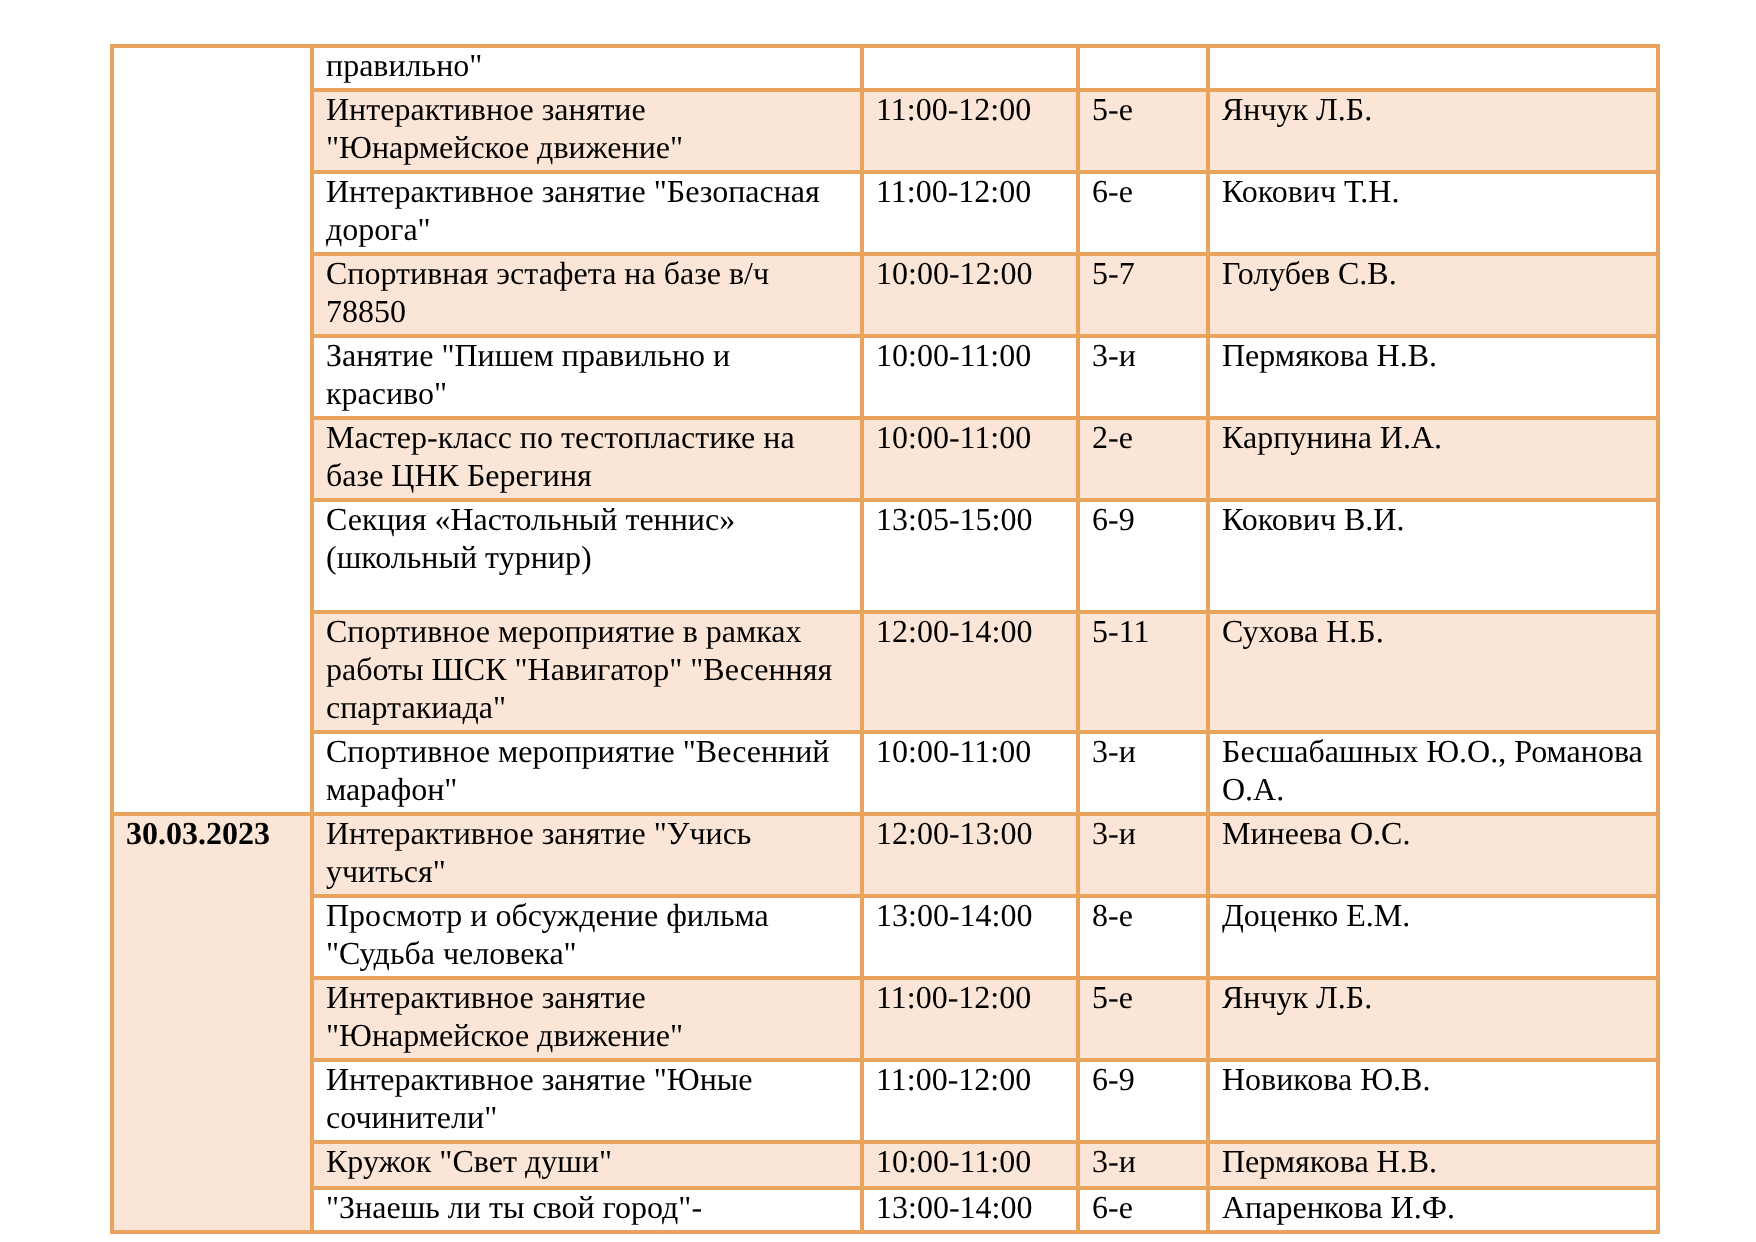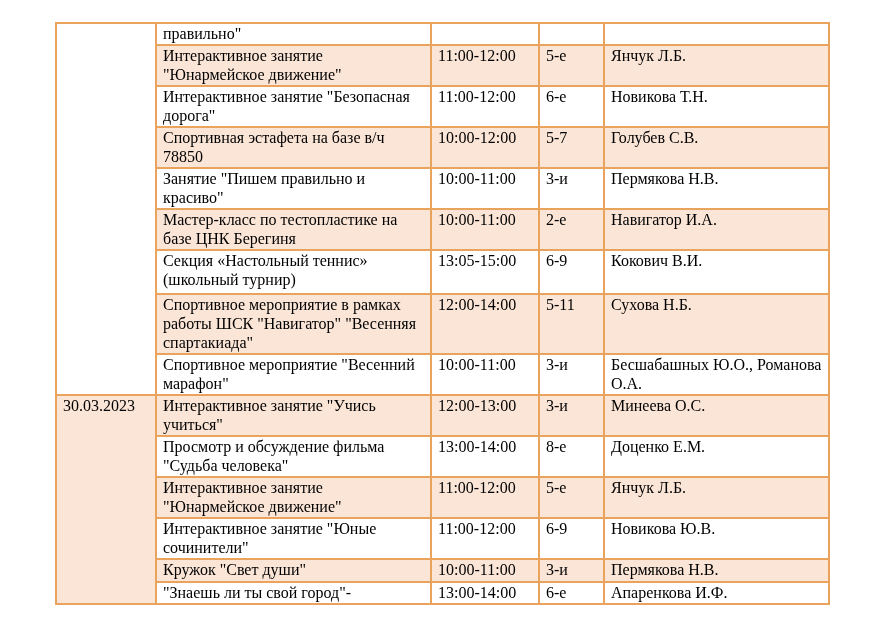--- a/index.html
+++ b/index.html
@@ -37,21 +37,21 @@
       word-wrap: break-word;
     }
     table.doc-table tr.shaded td {
       background: #fbe5d6;
     }
     table.doc-table td.group-empty {
       background: #ffffff;
     }
     table.doc-table td.group-date {
       background: #fbe5d6;
-      font-weight: normal;
+      font-weight: bold;
     }
     .col-date    { width: 100px; }
     .col-activity{ width: 275px; }
     .col-time    { width: 108px; }
     .col-grades  { width: 65px;  }
     .col-teacher { width: 225px; }
   </style>
 </head>
 <body>
 
@@ -75,41 +75,41 @@
       <tr class="shaded" style="height:40px;">
         <td>Интерактивное занятие "Юнармейское движение"</td>
         <td>11:00-12:00</td>
         <td>5-е</td>
         <td>Янчук Л.Б.</td>
       </tr>
       <tr style="height:38px;">
         <td>Интерактивное занятие "Безопасная дорога"</td>
         <td>11:00-12:00</td>
         <td>6-е</td>
-        <td>Новикова Т.Н.</td>
+        <td>Кокович Т.Н.</td>
       </tr>
       <tr class="shaded" style="height:38px;">
         <td>Спортивная эстафета на базе в/ч 78850</td>
         <td>10:00-12:00</td>
         <td>5-7</td>
         <td>Голубев С.В.</td>
       </tr>
       <tr style="height:38px;">
         <td>Занятие "Пишем правильно и красиво"</td>
         <td>10:00-11:00</td>
         <td>3-и</td>
         <td>Пермякова Н.В.</td>
       </tr>
       <tr class="shaded" style="height:39px;">
         <td>Мастер-класс по тестопластике на базе ЦНК Берегиня</td>
         <td>10:00-11:00</td>
         <td>2-е</td>
-        <td>Навигатор И.А.</td>
+        <td>Карпунина И.А.</td>
       </tr>
-      <tr style="height:44px;">
+      <tr style="height:56px;">
         <td>Секция «Настольный теннис» (школьный турнир)</td>
         <td>13:05-15:00</td>
         <td>6-9</td>
         <td>Кокович В.И.</td>
       </tr>
       <tr class="shaded" style="height:55px;margin-left:28px;">
         <td>Спортивное мероприятие в рамках работы ШСК "Навигатор" "Весенняя спартакиада"</td>
         <td>12:00-14:00</td>
         <td>5-11</td>
         <td>Сухова Н.Б.</td>

